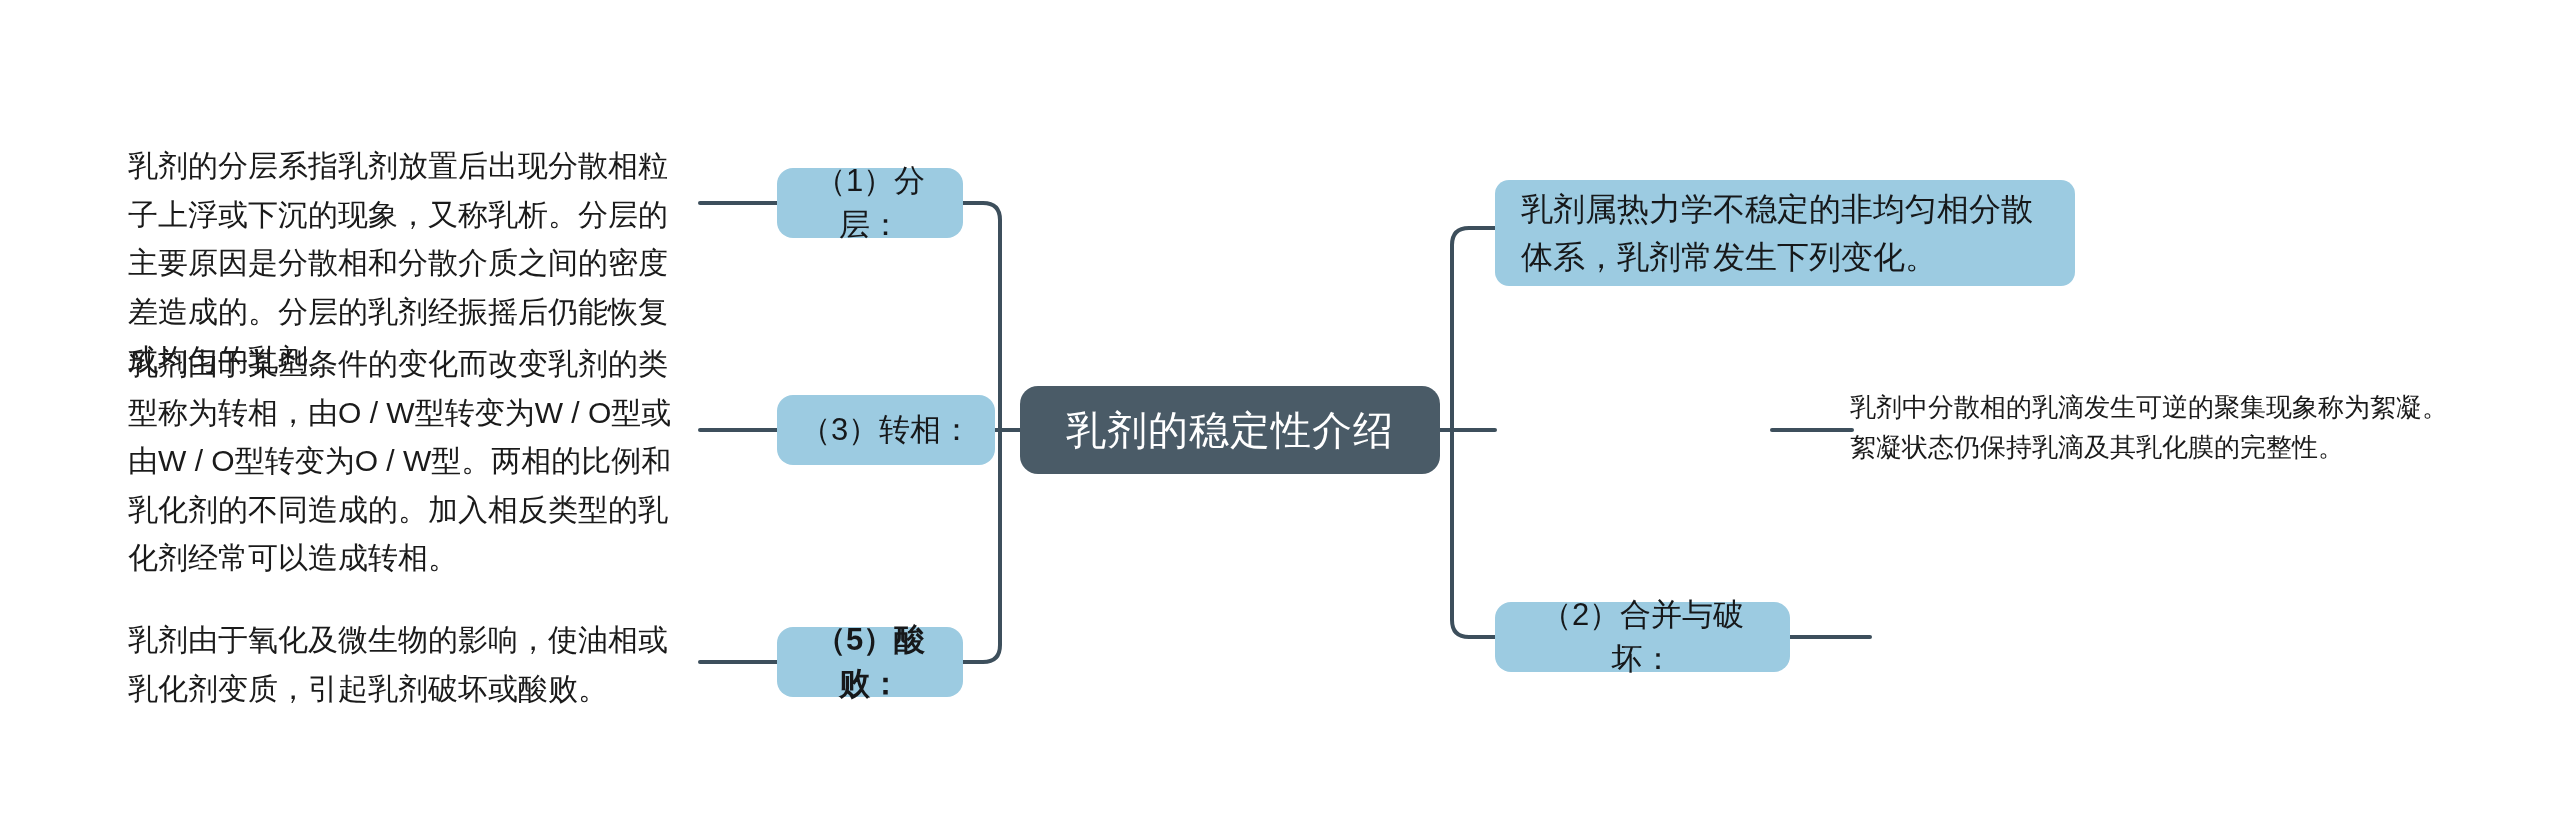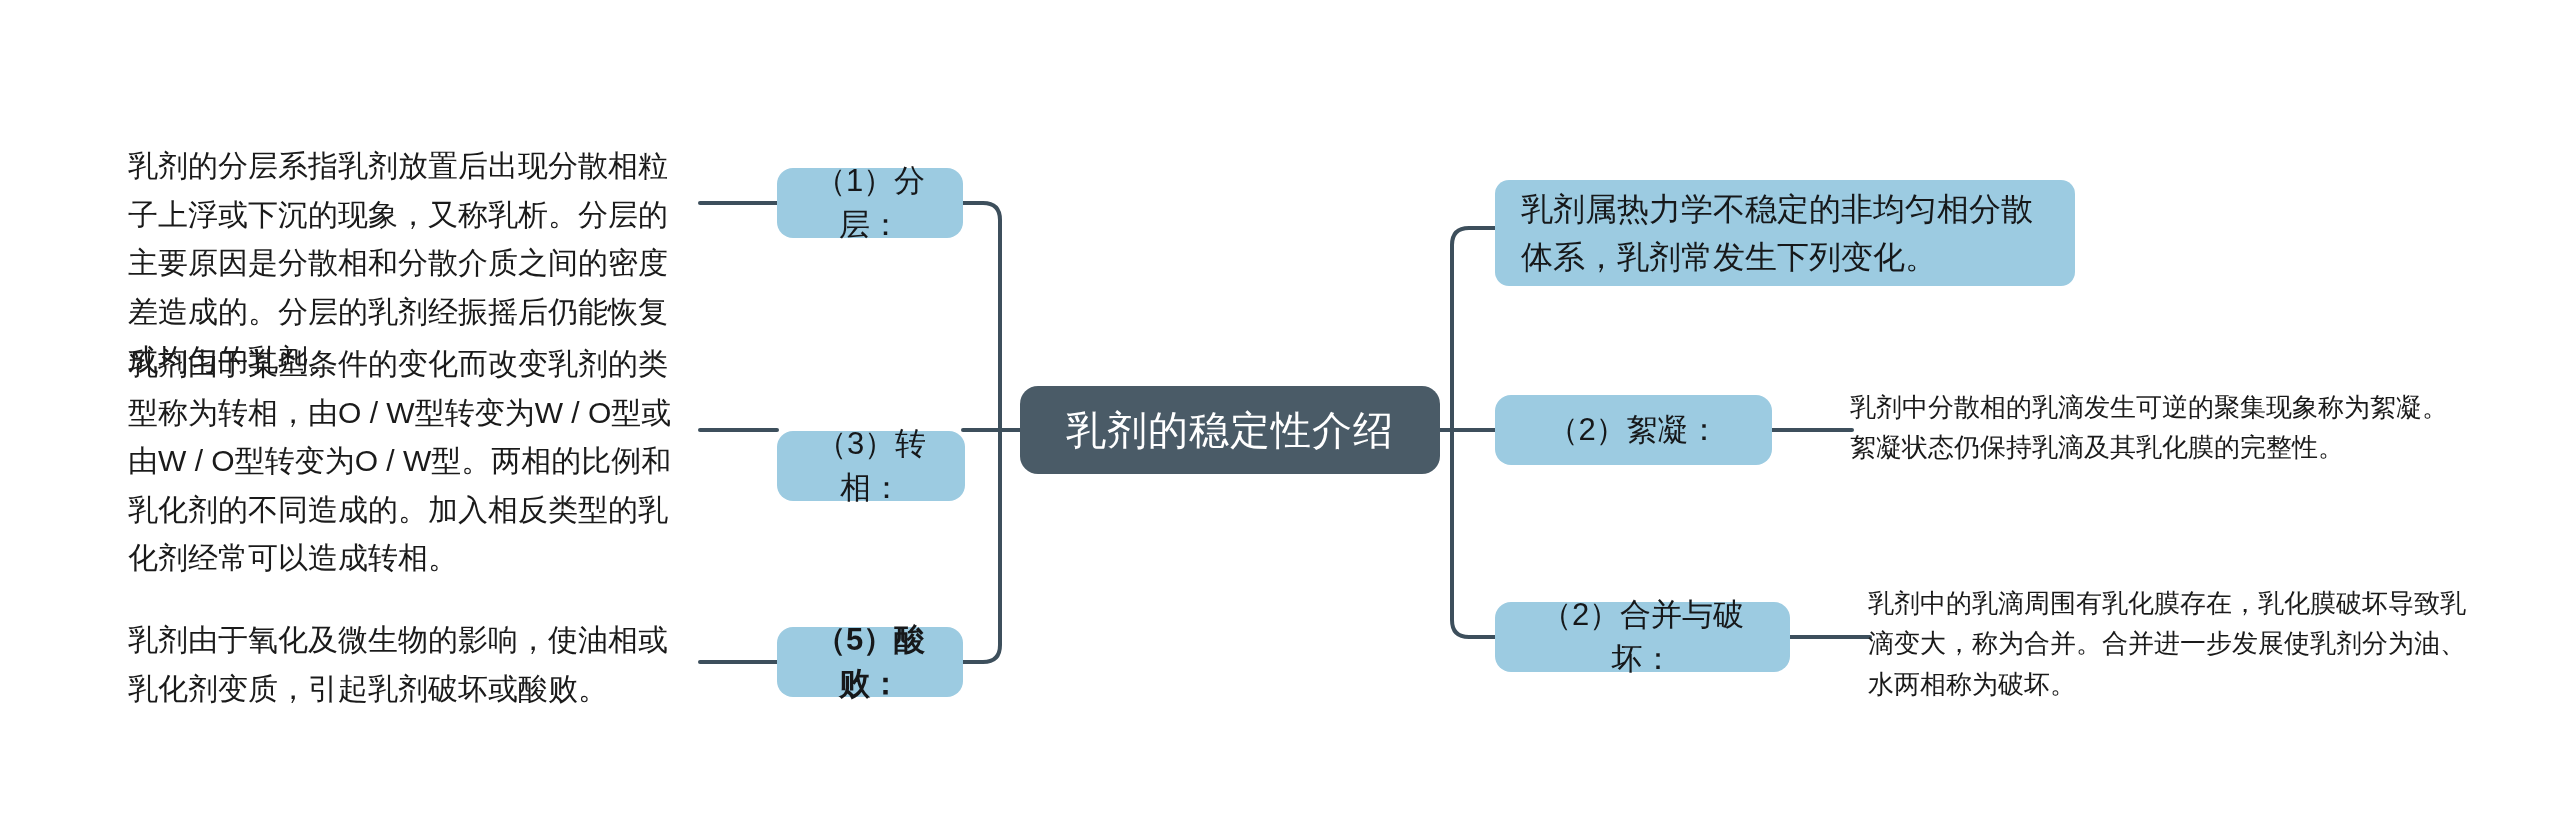--- a/index.html
+++ b/index.html
@@ -105,27 +105,25 @@
       <path d="M 1772 430 L 1852 430"></path>
       <path d="M 1790 637 L 1870 637"></path>
     </g>
   </svg>
 
   <div class="node root" style="left:1020px; top:386px; width:420px; height:88px;">乳剂的稳定性介绍</div>
 
   <div class="node pill" style="left:777px; top:168px; width:186px; height:70px;">（1）分层：</div>
   <div class="leaf-text" style="left:128px; top:110px; width:560px;margin-top:32px;">乳剂的分层系指乳剂放置后出现分散相粒子上浮或下沉的现象，又称乳析。分层的主要原因是分散相和分散介质之间的密度差造成的。分层的乳剂经振摇后仍能恢复成均匀的乳剂。</div>
 
-  <div class="node pill" style="left:777px; top:395px; width:188px; height:70px;margin-top:36px;">（3）转相：</div>
+  <div class="node pill" style="left:777px; top:395px; width:218px; height:70px;">（3）转相：</div>
   <div class="leaf-text" style="left:128px; top:340px; width:560px;">乳剂由于某些条件的变化而改变乳剂的类型称为转相，由O / W型转变为W / O型或由W / O型转变为O / W型。两相的比例和乳化剂的不同造成的。加入相反类型的乳化剂经常可以造成转相。</div>
 
   <div class="node pill" style="left:777px; top:627px; width:186px; height:70px;font-weight:bold;">（5）酸败：</div>
   <div class="leaf-text" style="left:128px; top:616px; width:560px;">乳剂由于氧化及微生物的影响，使油相或乳化剂变质，引起乳剂破坏或酸败。</div>
 
   <div class="node pill wide-para" style="left:1495px; top:180px; width:580px; height:106px; border-radius:14px;">乳剂属热力学不稳定的非均匀相分散体系，乳剂常发生下列变化。</div>
 
-  <div class="node pill" style="left:1495px; top:395px; width:277px; height:70px;">（2）絮凝：</div>
   <div class="leaf-text small right" style="left:1850px; top:379px; width:600px;">乳剂中分散相的乳滴发生可逆的聚集现象称为絮凝。絮凝状态仍保持乳滴及其乳化膜的完整性。</div>
 
   <div class="node pill" style="left:1495px; top:602px; width:295px; height:70px;">（2）合并与破坏：</div>
-  <div class="leaf-text small right" style="left:1868px; top:575px; width:620px;">乳剂中的乳滴周围有乳化膜存在，乳化膜破坏导致乳滴变大，称为合并。合并进一步发展使乳剂分为油、水两相称为破坏。</div>
 
 </div>
 
 </body></html>

